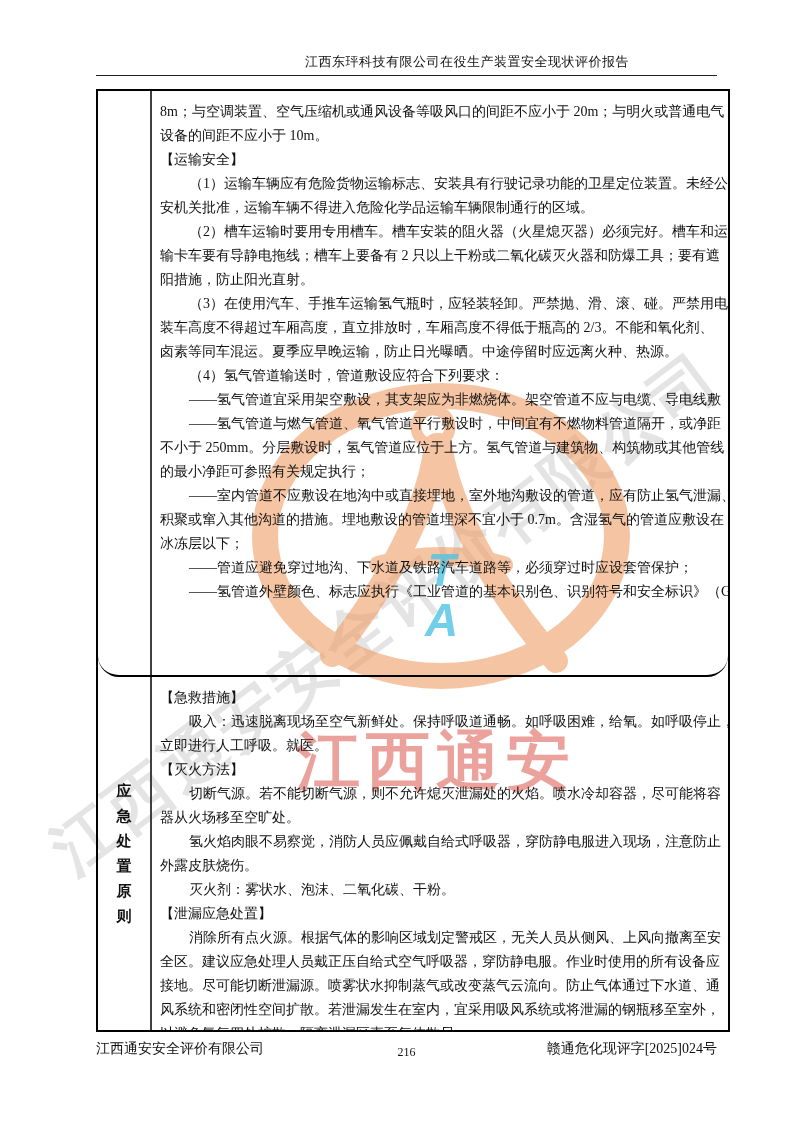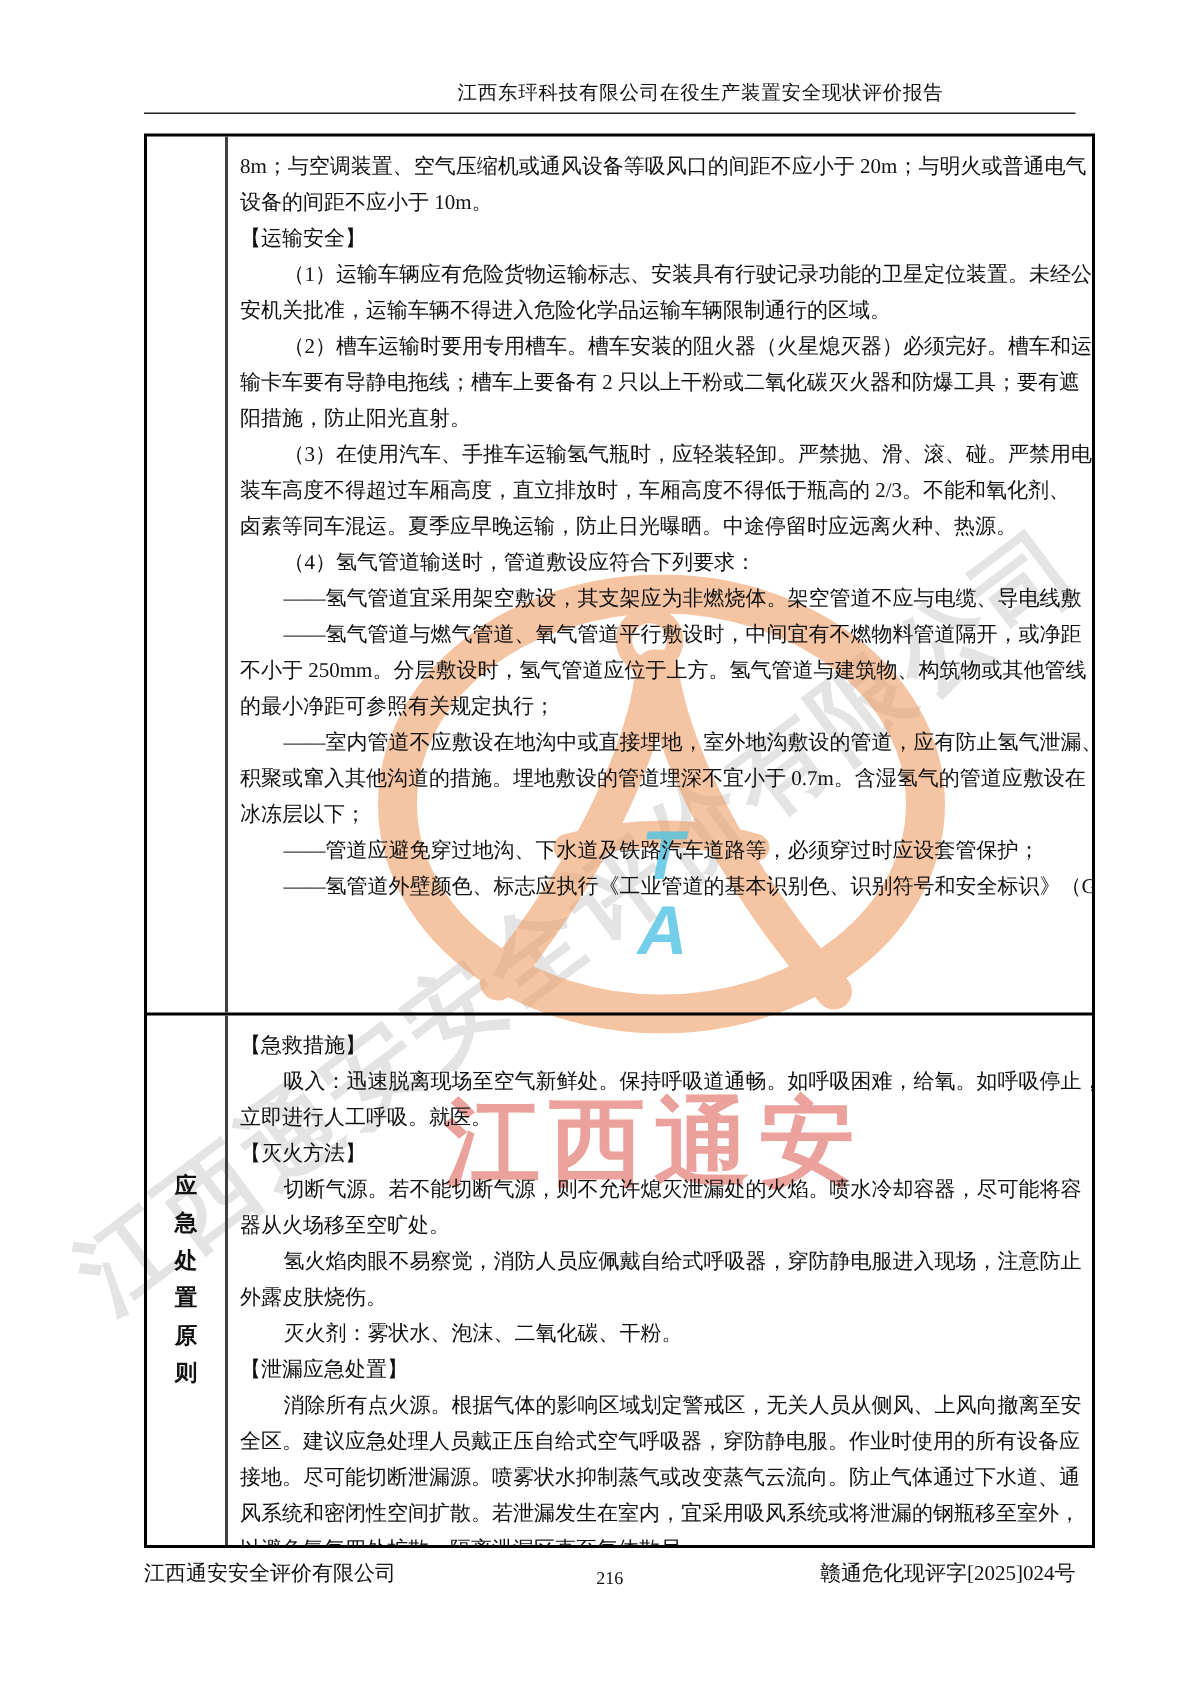--- a/index.html
+++ b/index.html
@@ -47,21 +47,21 @@
   .hdr-rule {
     position:absolute; left:96px; top:75px; width:621px; height:1px;
     background:#222;
   }
 
   .doc-table {
     position:absolute; left:96px; top:89px; width:634px; height:943px;
     border:2px solid #000;
   }
   .trow { display:flex; width:100%; }
-  .trow-1 { height:586px; border-bottom:2px solid #000; }
+  .trow-1 { height:586px; border-bottom:2px solid #000;border-radius:21px; }
   .trow-2 { height:353px; }
   .cell-label {
     width:54px; flex:0 0 54px; border-right:2px solid #404040;
     display:flex; align-items:center; justify-content:center;
   }
   .vlabel {
     width:1.15em; font-size:15px; font-weight:bold;
     line-height:25px; text-align:center; word-break:break-all;
   }
   .cell-content {

